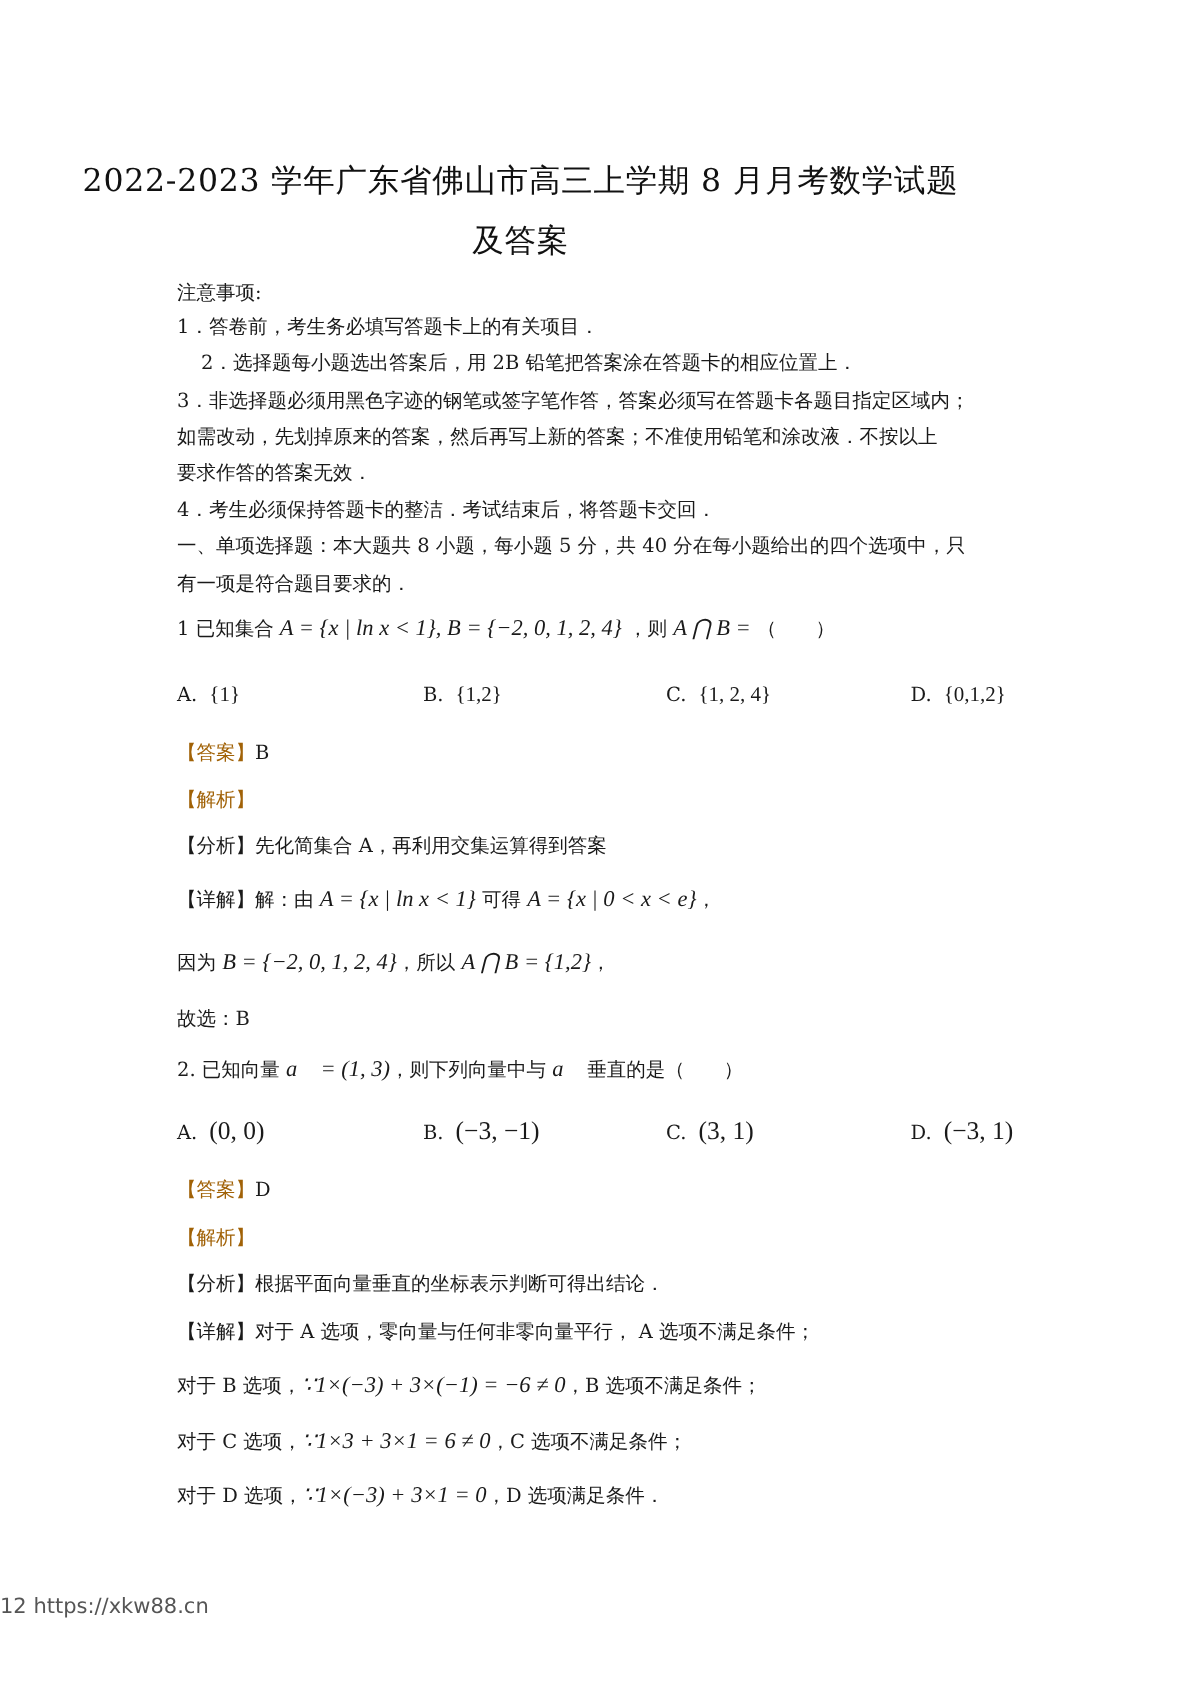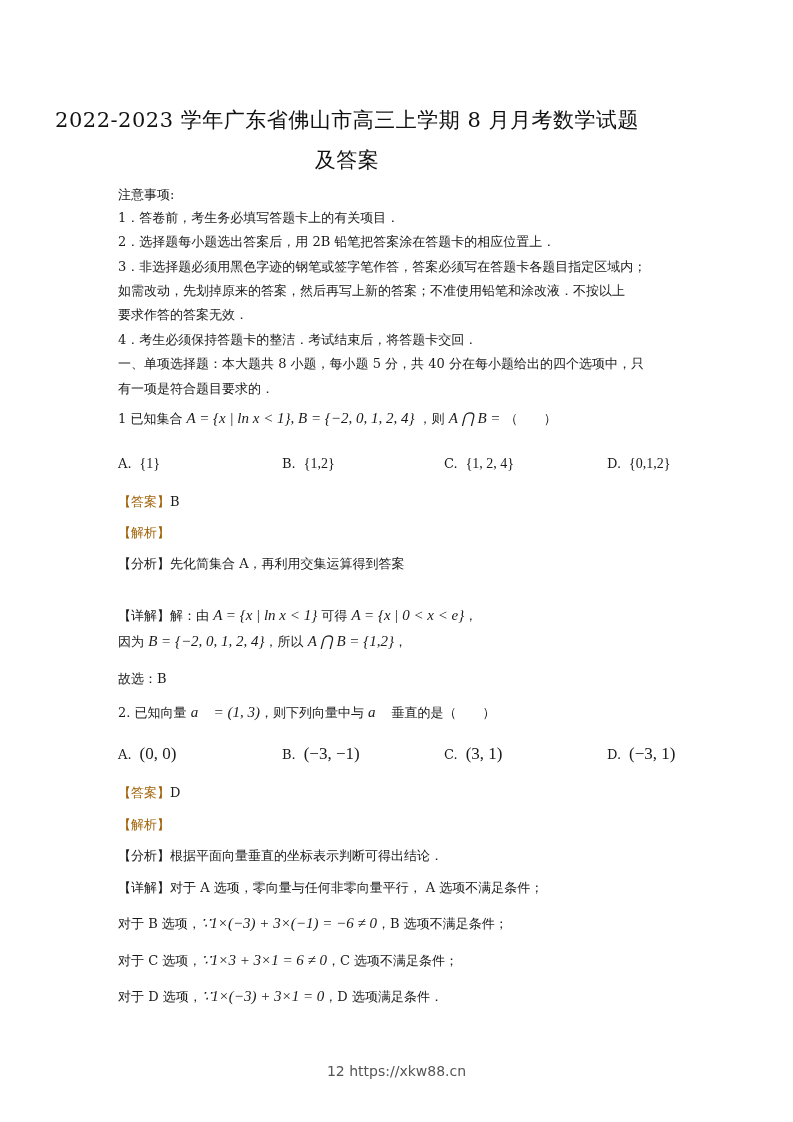--- a/index.html
+++ b/index.html
@@ -8,34 +8,34 @@
   .page { position: absolute; left: 0; top: 0; width: 793px; height: 1122px; }
   .title { position: absolute; left: 0; width: 694px; text-align: center;
            font-size: 21px; letter-spacing: 0.5px; color: #111; }
   .line { position: absolute; left: 118px; font-size: 13px; white-space: nowrap; }
   .math { font-family: "Liberation Serif", "DejaVu Serif", serif; font-style: italic; font-size: 15px; }
   .math-up { font-family: "Liberation Serif", "DejaVu Serif", serif; font-size: 15px; font-style: italic; }
   .blue { color: #a16207; }
   .opt { position: absolute; font-size: 13px; white-space: nowrap; }
   .opt .val { font-family: "Liberation Serif", serif; font-size: 14px; margin-left: 8px; }
   .opt .val.big { font-size: 17px; }
-  .footer { position: absolute; top: 1063px; left: 0; width: 793px; text-align: center;
+  .footer { position: absolute; top: 1063px; left: 0; width: 793px; 
             font-family: "DejaVu Sans", sans-serif; font-size: 14px; color: #555; }
 </style>
 </head>
 <body>
 
 <div class="page">
 
   <div class="title" style="top:106px;">2022-2023 学年广东省佛山市高三上学期 8 月月考数学试题</div>
   <div class="title" style="top:146px;">及答案</div>
 
   <div class="line" style="top:186px;">注意事项:</div>
   <div class="line" style="top:209px;">1．答卷前，考生务必填写答题卡上的有关项目．</div>
-  <div class="line" style="top:233px;">2．选择题每小题选出答案后，用 2B 铅笔把答案涂在答题卡的相应位置上．</div>
+  <div class="line" style="top:233px;margin-left:16px;">2．选择题每小题选出答案后，用 2B 铅笔把答案涂在答题卡的相应位置上．</div>
   <div class="line" style="top:258px;">3．非选择题必须用黑色字迹的钢笔或签字笔作答，答案必须写在答题卡各题目指定区域内；</div>
   <div class="line" style="top:282px;">如需改动，先划掉原来的答案，然后再写上新的答案；不准使用铅笔和涂改液．不按以上</div>
   <div class="line" style="top:306px;">要求作答的答案无效．</div>
   <div class="line" style="top:331px;">4．考生必须保持答题卡的整洁．考试结束后，将答题卡交回．</div>
 
   <div class="line" style="top:355px;">一、单项选择题：本大题共 8 小题，每小题 5 分，共 40 分在每小题给出的四个选项中，只</div>
   <div class="line" style="top:380px;">有一项是符合题目要求的．</div>
 
   <div class="line" style="top:409px;">
     <span>1</span>
@@ -59,21 +59,21 @@
     <span>D.</span><span class="val">{0,1,2}</span>
   </div>
 
   <div class="line" style="top:493px;">
     <span class="blue">【答案】</span><span>B</span>
   </div>
   <div class="line blue" style="top:524px;">【解析】</div>
   <div class="line" style="top:555px;">
     <span>【分析】</span><span>先化简集合 A，再利用交集运算得到答案</span>
   </div>
-  <div class="line" style="top:591px;margin-top:16px;">
+  <div class="line" style="top:591px;">
     <span>【详解】</span><span>解：由</span>
     <span class="math">A = {x | ln x &lt; 1}</span>
     <span>可得</span>
     <span class="math">A = {x | 0 &lt; x &lt; e}</span><span>，</span>
   </div>
   <div class="line" style="top:632px;">
     <span>因为</span>
     <span class="math">B = {−2, 0, 1, 2, 4}</span><span>，所以</span>
     <span class="math">A ⋂ B = {1,2}</span><span>，</span>
   </div>

